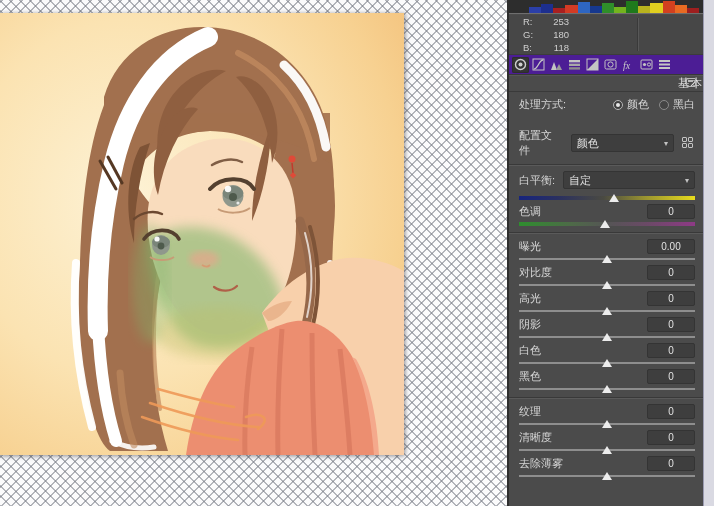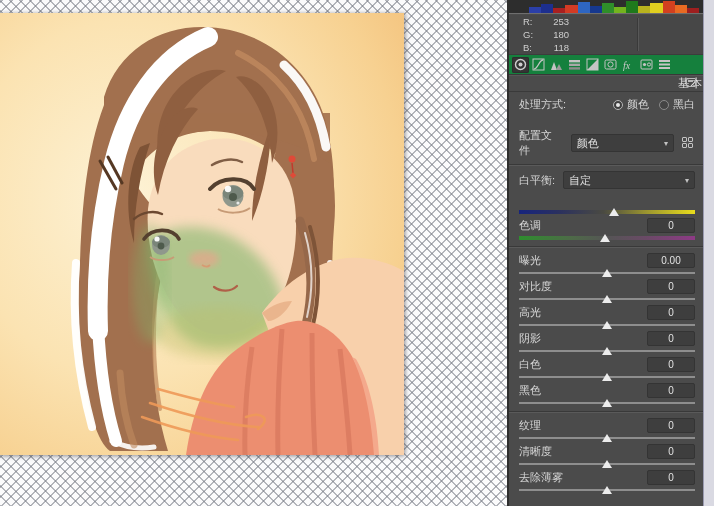--- a/index.html
+++ b/index.html
@@ -28,21 +28,21 @@
 
   .rgb-area{height:39px;position:relative;border-bottom:1px solid #3c3c3c;
     background:#474747;}
   .rgb-row{display:flex;height:12px;align-items:center;padding-left:14px;
     font-size:9.5px;color:#cfcfcf;margin-top:1px;}
   .rgb-label{width:16px;}
   .rgb-value{width:30px;text-align:right;}
   .rgb-vdiv{position:absolute;left:128px;top:3px;bottom:3px;width:1px;background:#3a3a3a;
     border-right:1px solid #585858;}
 
-  .tabs-row{height:19px;background:#15803d;display:flex;align-items:center;
+  .tabs-row{height:19px;background:#4c1d95;display:flex;align-items:center;
     padding-left:3px;gap:1px;border-bottom:1px solid #383838;}
   .tab{width:17px;height:16px;display:flex;align-items:center;justify-content:center;
     border-radius:2px;}
   .tab.active{background:#343434;box-shadow:inset 0 0 0 1px #2d2d2d;}
   .tab svg{display:block;}
 
   .title-row{height:16px;display:flex;align-items:center;justify-content:flex-end;
     position:relative;border-bottom:1px solid #3a3a3a;box-shadow:0 1px 0 #565656 inset;}
   .panel-title{font-size:11.5px;color:#e6e6e6;letter-spacing:1px;}
   .panel-opt{position:absolute;right:7px;top:3px;width:10px;height:9px;
@@ -350,21 +350,21 @@
         <div class="grid-icon">
           <span></span>
             <span></span>
             <span></span>
             <span></span>
         </div>
       </div>
 
       <div class="divider"></div>
 
-      <div class="row" style="margin-bottom:18px;justify-content:flex-end;">
+      <div class="row" style="margin-bottom:4px;justify-content:flex-end;">
         <span class="lbl">白平衡:</span>
         <div class="select wb">
           <span>自定</span>
           <span class="caret">▾</span>
         </div>
       </div>
 
       <div class="slider-row">
         <div class="sr-trackwrap">
           <div class="sr-track grad grad-temp"></div>

